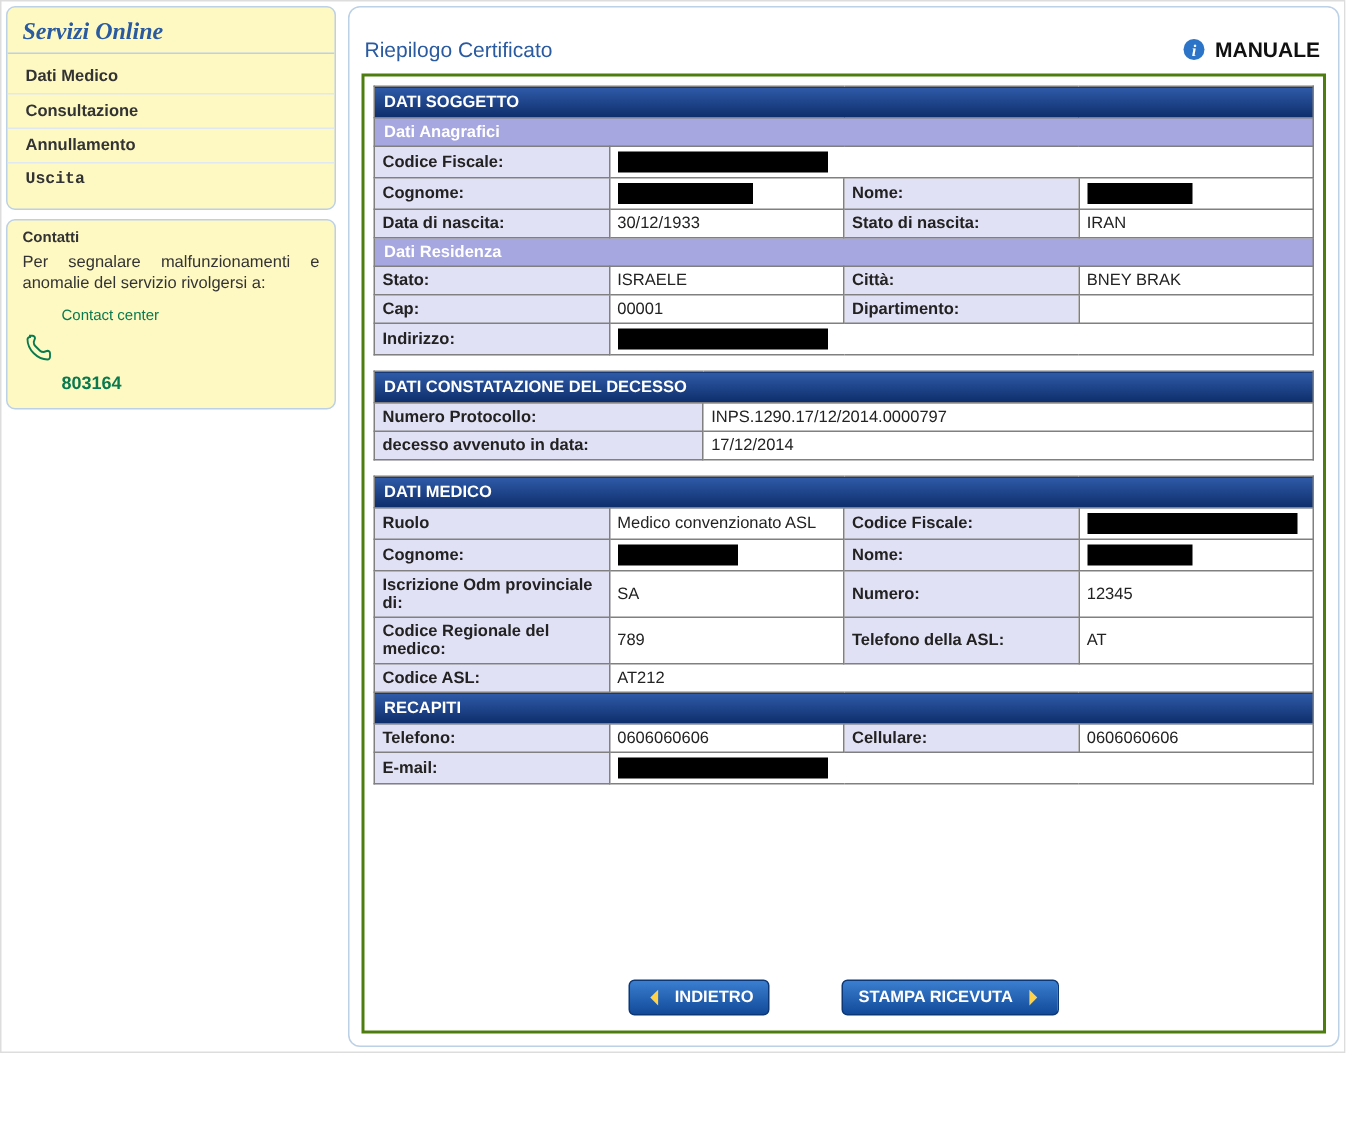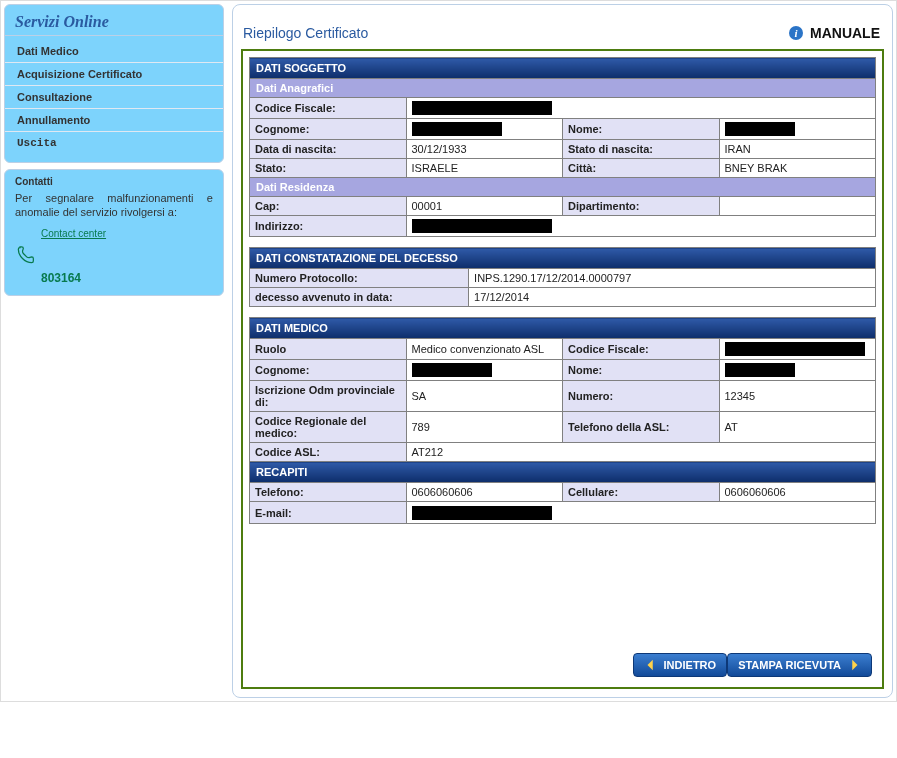--- a/index.html
+++ b/index.html
@@ -19,21 +19,21 @@
     padding: 3px;
     box-shadow: 0 2px 4px rgba(0,0,0,0.1);
   }
   .sidebar {
     width: 220px;
     flex-shrink: 0;
     margin-right: 8px;
   }
   .side-box {
     border: 1px solid #bcd0e6;
-    background: #7dd3fc;
+    background: #fef9c3;
     border-radius: 6px;
     margin-bottom: 6px;
     overflow: hidden;
   }
   .side-title {
     font-style: italic;
     font-weight: bold;
     font-size: 16px;
     color: #2a5aa0;
     padding: 8px 10px 4px 10px;
@@ -69,21 +69,21 @@
     line-height: 1.3;
   }
   .cc-row {
     display: flex;
     align-items: center;
   }
   .phone-icon {
     width: 20px; height: 24px;
     margin-right: 6px;
   }
-  .cc-text .l1 { color: #087a4e; font-size: 10px; text-decoration: underline; }
+  .cc-text .l1 { color: #087a4e; font-size: 10px; }
   .cc-text .l2 { color: #087a4e; font-size: 12px; font-weight: bold; margin-top: 32px; }
 
   .main {
     flex: 1;
     min-width: 0;
   }
   .main-panel {
     border: 1px solid #bcd0e6;
     border-radius: 8px;
     background: #fff;
@@ -175,34 +175,34 @@
     cursor: pointer;
     gap: 6px;
   }
   .btn .arrow-l, .btn .arrow-r {
     width: 14px;
     height: 14px;
   }
   .btn-row {
     margin-top: auto;
     display: flex;
-    justify-content: flex-end;
+    justify-content: center;
     padding: 16px 4px 0 4px;
+    gap: 48px;
   }
 </style>
 </head>
 <body>
 
 <div class="page">
   <aside class="sidebar">
     <div class="side-box">
       <div class="side-title">Servizi Online</div>
       <ul class="side-menu">
         <li>Dati Medico</li>
-        <li>Acquisizione Certificato</li>
         <li>Consultazione</li>
         <li>Annullamento</li>
         <li>Uscita</li>
       </ul>
     </div>
     <div class="side-box contacts">
       <div class="ct-title">Contatti</div>
       <p>Per segnalare malfunzionamenti e anomalie del servizio rivolgersi a:</p>
       <div class="cc-row">
         <svg class="phone-icon" viewBox="0 0 24 24">
@@ -255,28 +255,28 @@
             <td class="lbl">Nome:</td>
             <td class="val"><span class="redacted" style="width:70px"></span></td>
           </tr>
           <tr>
             <td class="lbl">Data di nascita:</td>
             <td class="val">30/12/1933</td>
             <td class="lbl">Stato di nascita:</td>
             <td class="val">IRAN</td>
           </tr>
           <tr>
+                <td class="hdr-light" colspan="4">Dati Residenza</td>
+              </tr>
+          <tr>
             <td class="lbl">Stato:</td>
             <td class="val">ISRAELE</td>
             <td class="lbl">Città:</td>
             <td class="val">BNEY BRAK</td>
           </tr>
-          <tr>
-                <td class="hdr-light" colspan="4">Dati Residenza</td>
-              </tr>
           <tr>
             <td class="lbl">Cap:</td>
             <td class="val">00001</td>
             <td class="lbl">Dipartimento:</td>
             <td class="val"></td>
           </tr>
           <tr>
             <td class="lbl">Indirizzo:</td>
             <td class="val" colspan="3"><span class="redacted" style="width:140px"></span></td>
           </tr>

